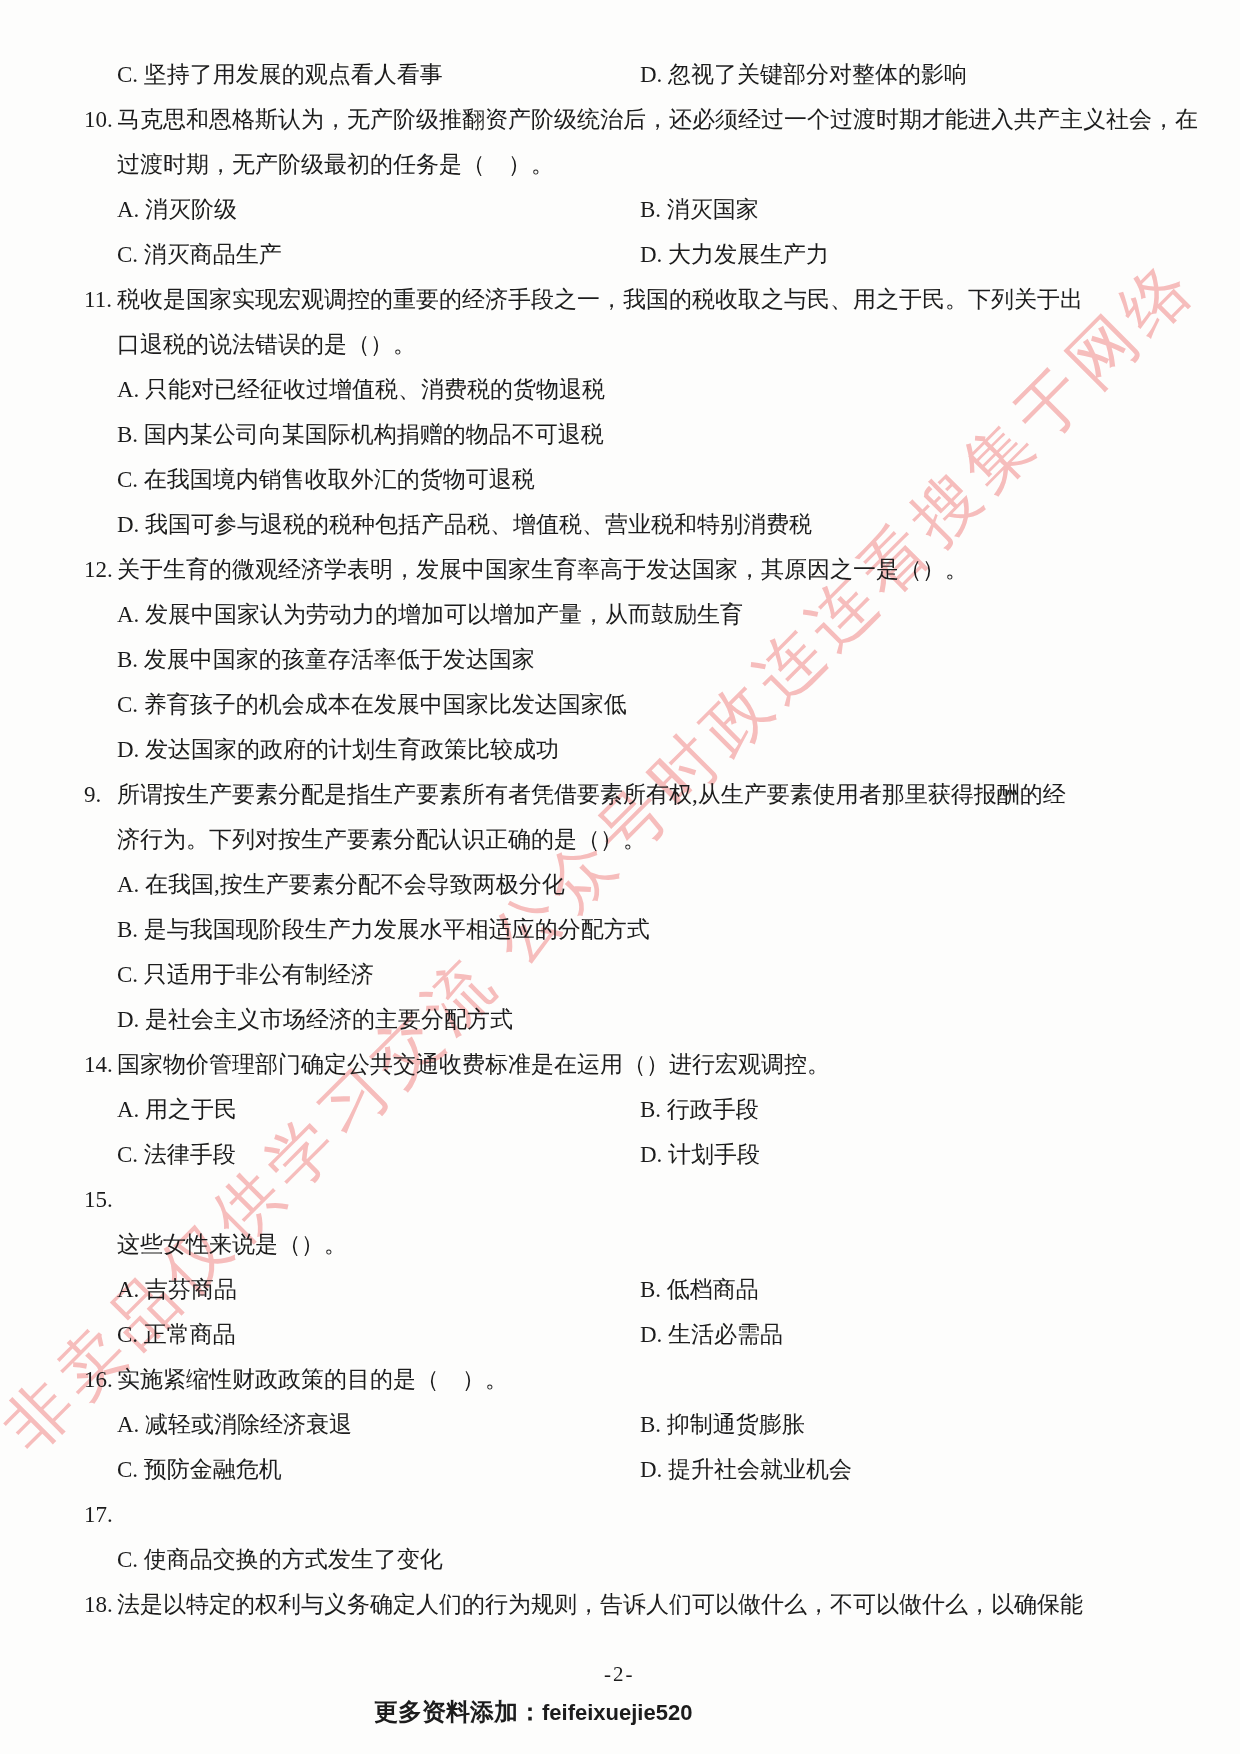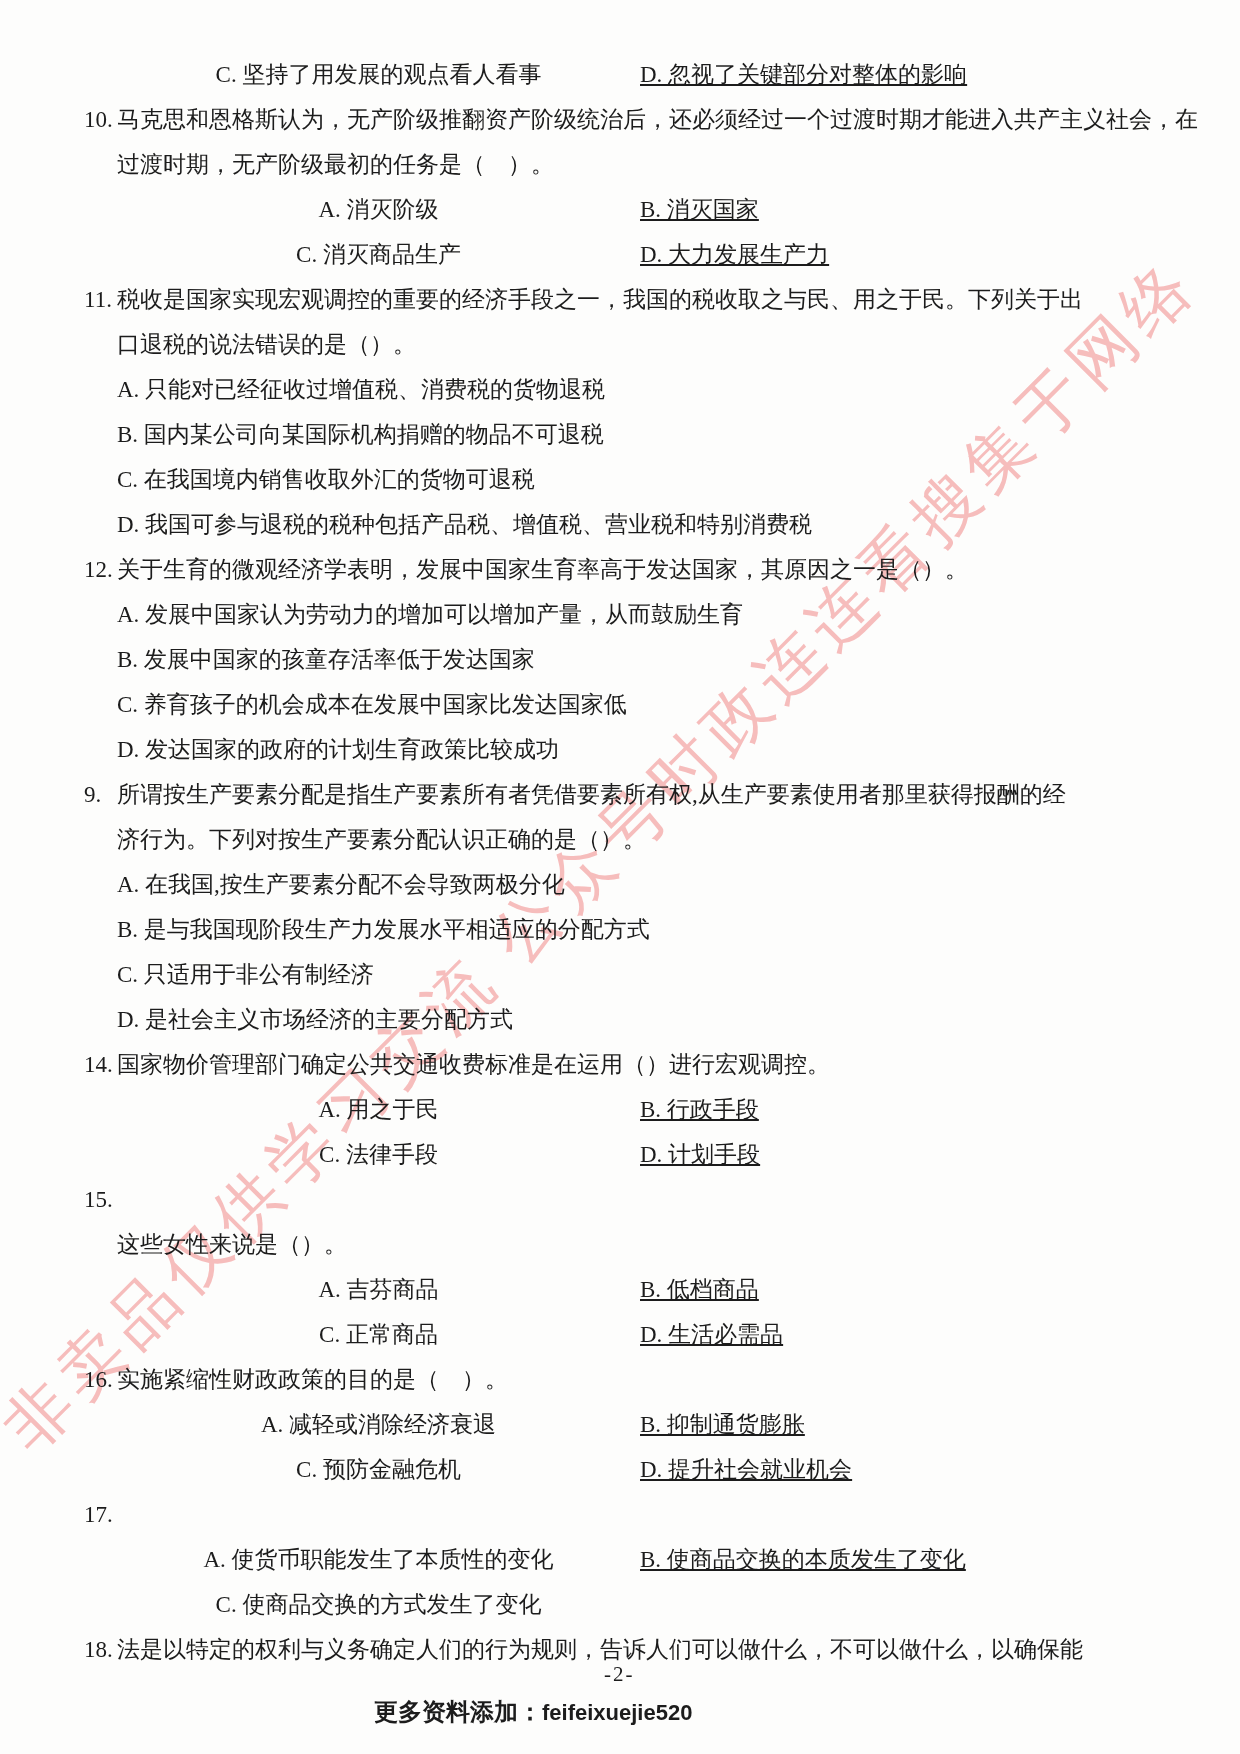--- a/index.html
+++ b/index.html
@@ -40,22 +40,22 @@
     display:flex;
     align-items:center;
     white-space:pre;
   }
   .qnum {
     display:inline-block;
     min-width:33px;
     flex:0 0 auto;
   }
   .indent { padding-left:33px; }
-  .cols .col-l { display:inline-block; width:523px; flex:0 0 auto;text-align:center; }
-  .cols .col-r { display:inline-block;text-decoration:underline; }
+  .cols .col-l { display:inline-block; width:523px; flex:0 0 auto; }
+  .cols .col-r { display:inline-block; }
   .page-number {
     position:absolute;
     left:604px; top:1662px;
     z-index:2;
     font-size:21px;
     letter-spacing:2px;
   }
   .footer {
     position:absolute;
     left:374px; top:1696px;
@@ -194,24 +194,20 @@
     </div>
     <div class="line indent cols">
       <span class="col-l">C. 预防金融危机</span>
       <span class="col-r">D. 提升社会就业机会</span>
     </div>
 
     <div class="line">
       <span class="qnum">17.</span>
     </div>
     <div class="line indent cols">
-      <span class="col-l">A. 使货币职能发生了本质性的变化</span>
-      <span class="col-r">B. 使商品交换的本质发生了变化</span>
-    </div>
-    <div class="line indent cols">
       <span class="col-l">C. 使商品交换的方式发生了变化</span>
     </div>
 
     <div class="line">
       <span class="qnum">18.</span>
       <span>法是以特定的权利与义务确定人们的行为规则，告诉人们可以做什么，不可以做什么，以确保能</span>
     </div>
 
   </div>
 

